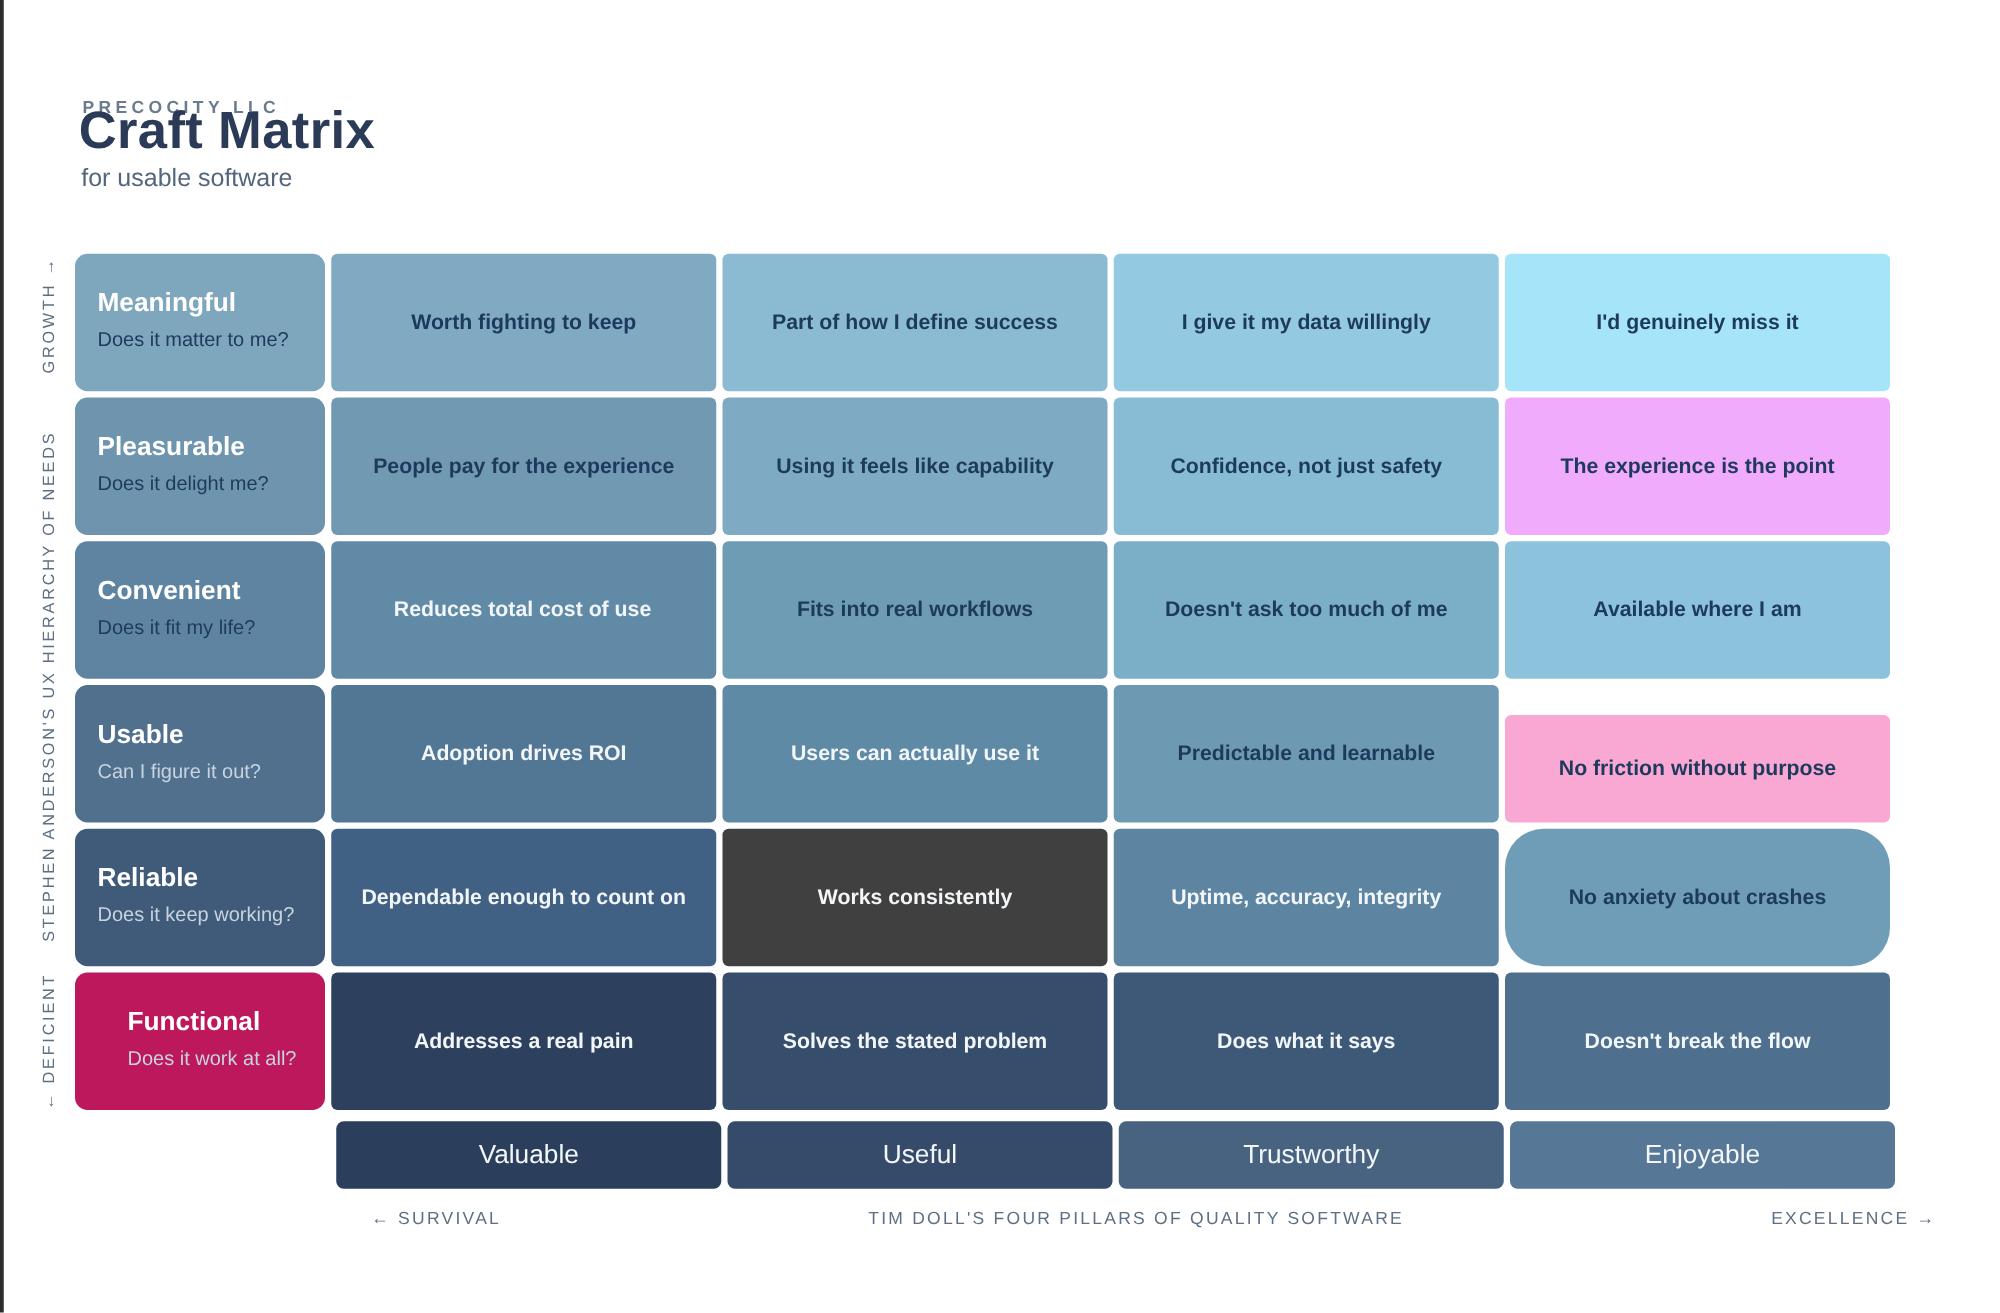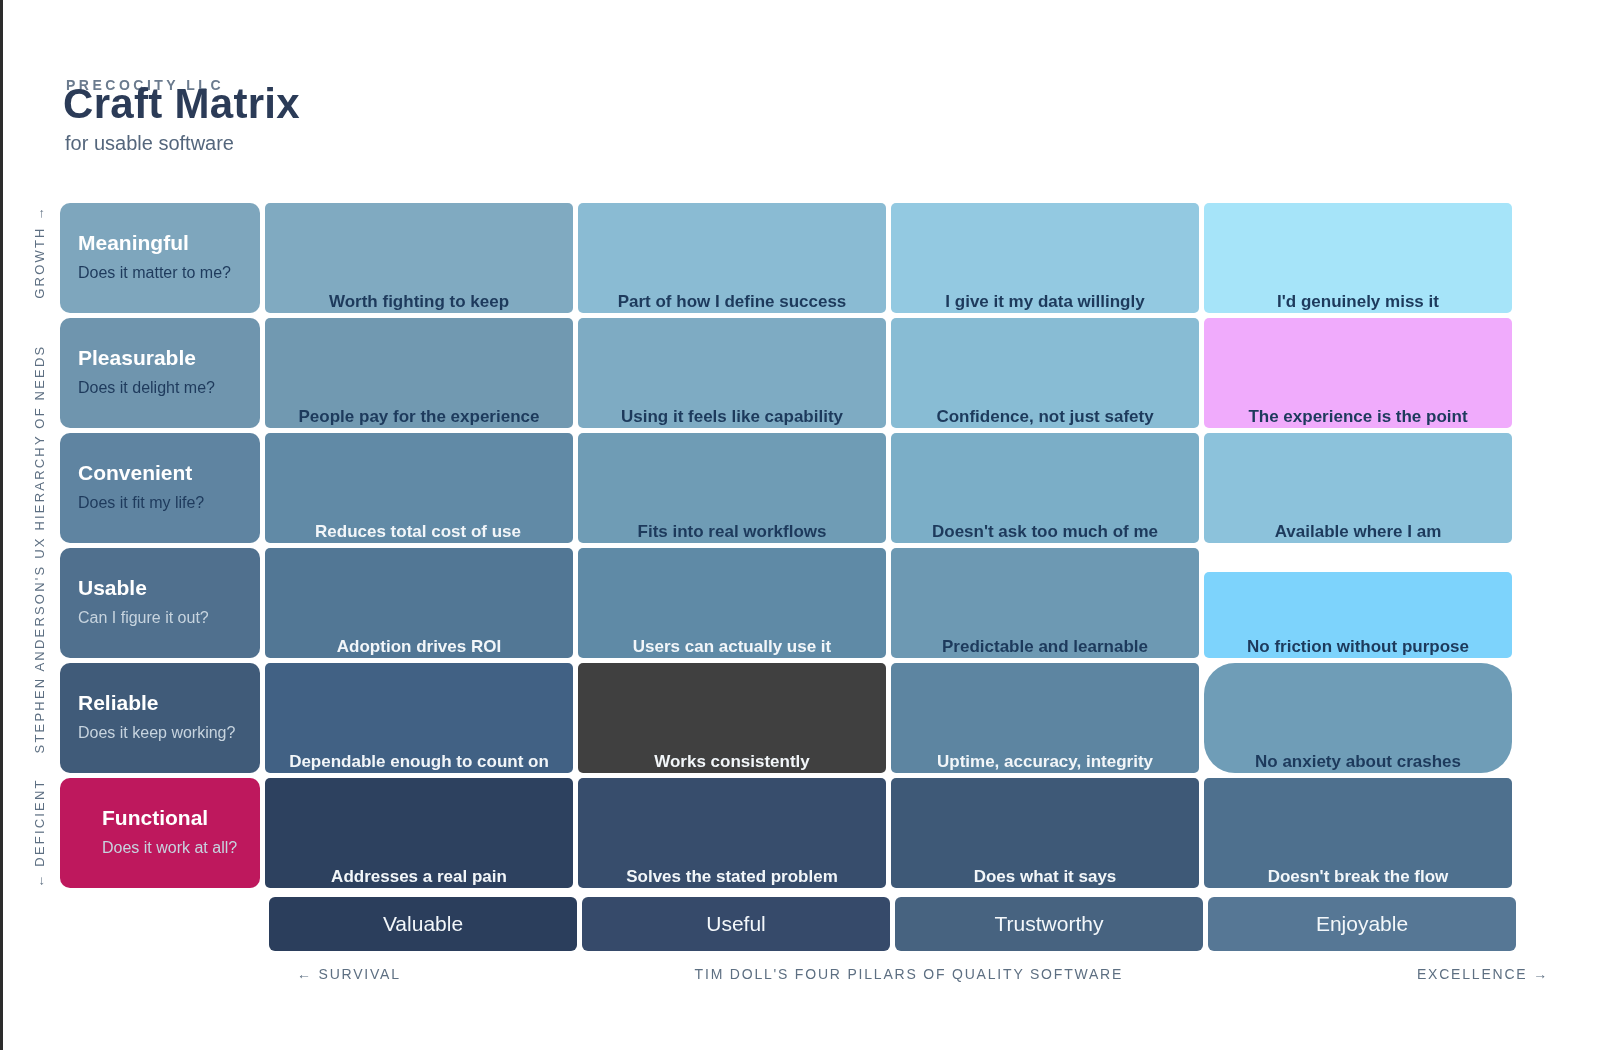--- a/index.html
+++ b/index.html
@@ -29,21 +29,21 @@
   
   #matrix-grid {
     position:absolute; left:60px; top:203px;
     display:grid;
     grid-template-columns:200px repeat(4, 308px);
     grid-auto-rows:110px;
     gap:5px;
   }
   .cell {
     border-radius:5px;
-    display:flex; align-items:flex-end; justify-content:center;
+    display:flex; align-items:center; justify-content:center;
     text-align:center; font-weight:700; font-size:17px;
     padding:0 14px; line-height:1.3;
   }
   .text-dark  { color:#1d3a5c; }
   .text-light { color:#f2f6f9; }
 
   .row-label {
     border-radius:10px;
     display:flex; flex-direction:column; justify-content:center;
     padding:0 22px 0 18px;
@@ -140,21 +140,21 @@
     </div>
     <div class="cell text-light" style="background: rgb(82, 119, 149);">
       <span>Adoption drives ROI</span>
     </div>
     <div class="cell text-light" style="background: rgb(95, 138, 166);">
       <span>Users can actually use it</span>
     </div>
     <div class="cell text-dark" style="background: rgb(109, 153, 179);">
       <span>Predictable and learnable</span>
     </div>
-    <div class="cell text-dark" style="background: #7dd3fc; margin-top: 24px;">
+    <div class="cell text-dark" style="background: #f9a8d4; margin-top: 24px;">
       <span>No friction without purpose</span>
     </div>
     <div class="row-label q-light" style="background: rgb(64, 91, 121);">
       <div class="row-title">Reliable</div>
       <div class="row-question">Does it keep working?</div>
     </div>
     <div class="cell text-light" style="background: rgb(65, 97, 132);">
       <span>Dependable enough to count on</span>
     </div>
     <div class="cell text-light" style="background: #404040;">

